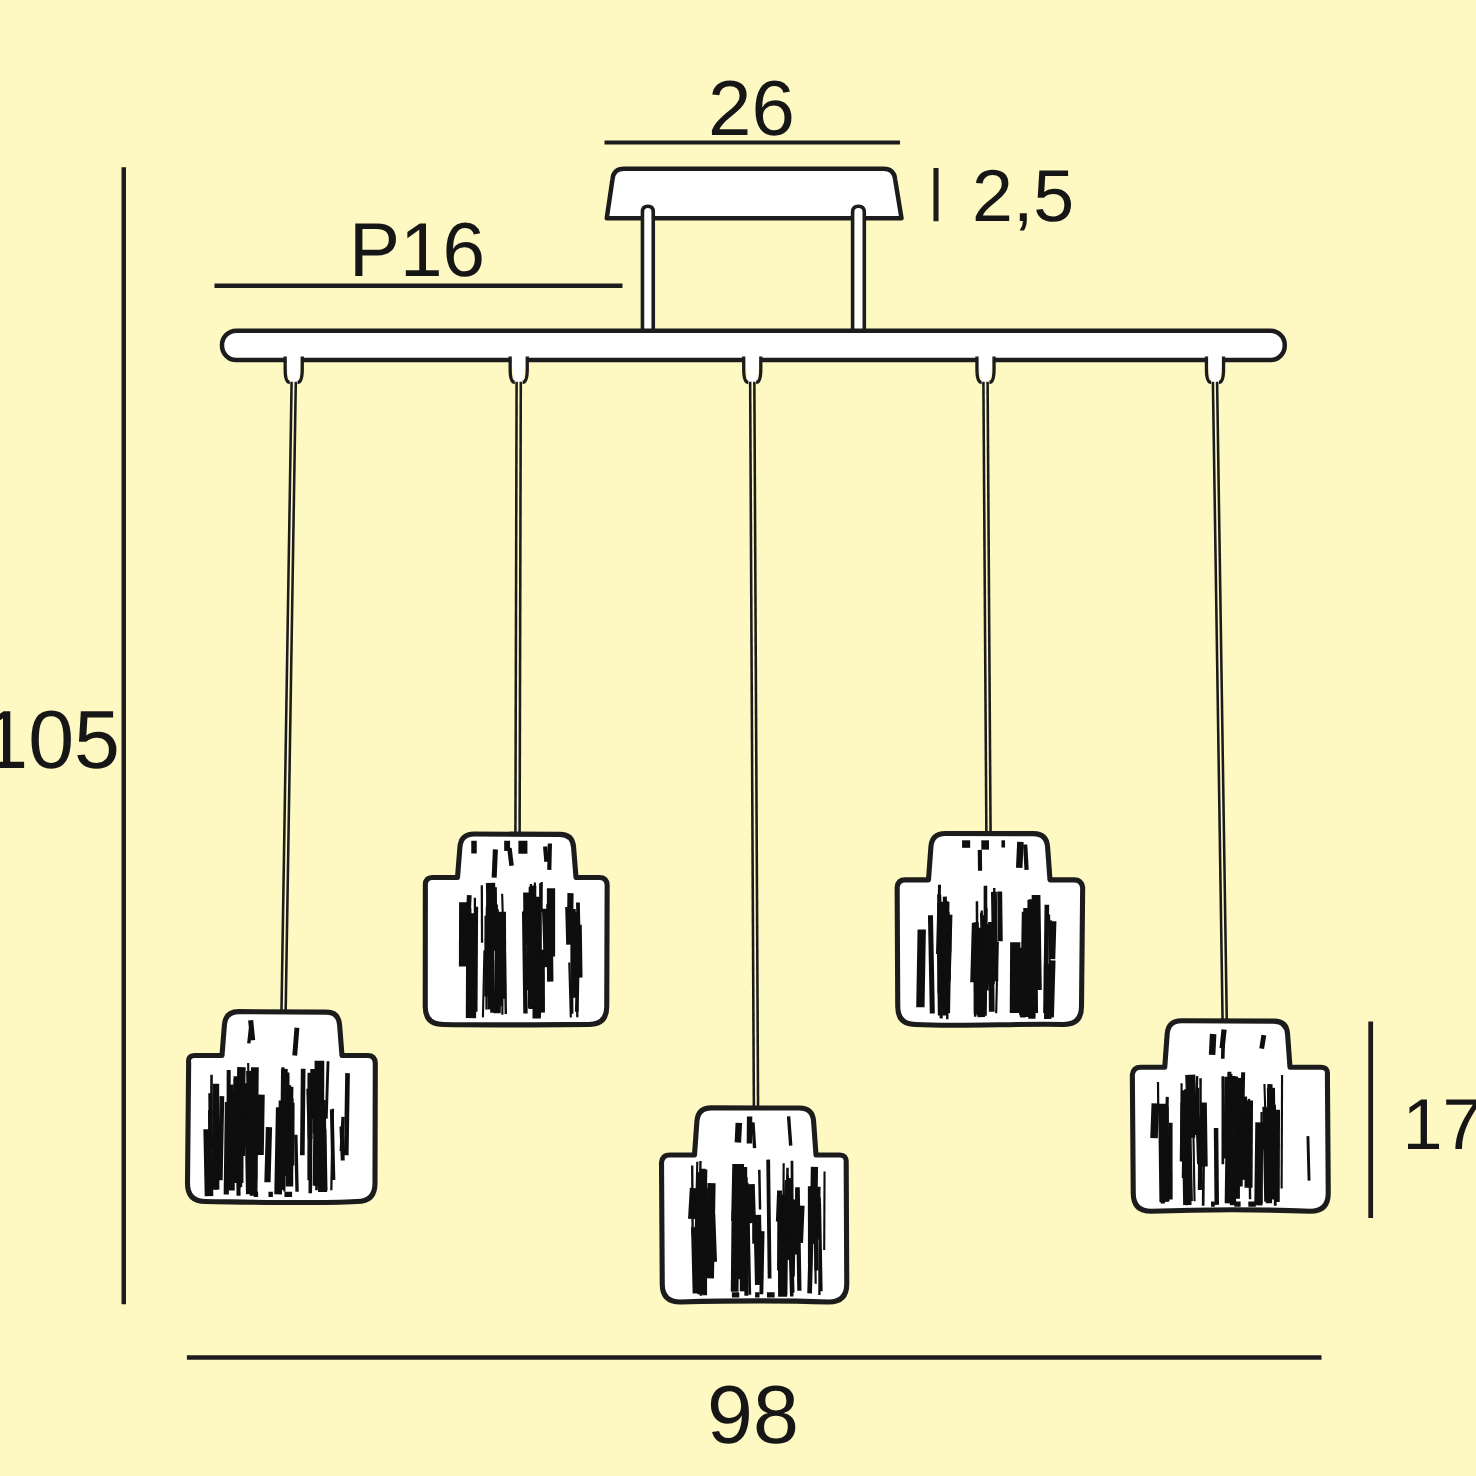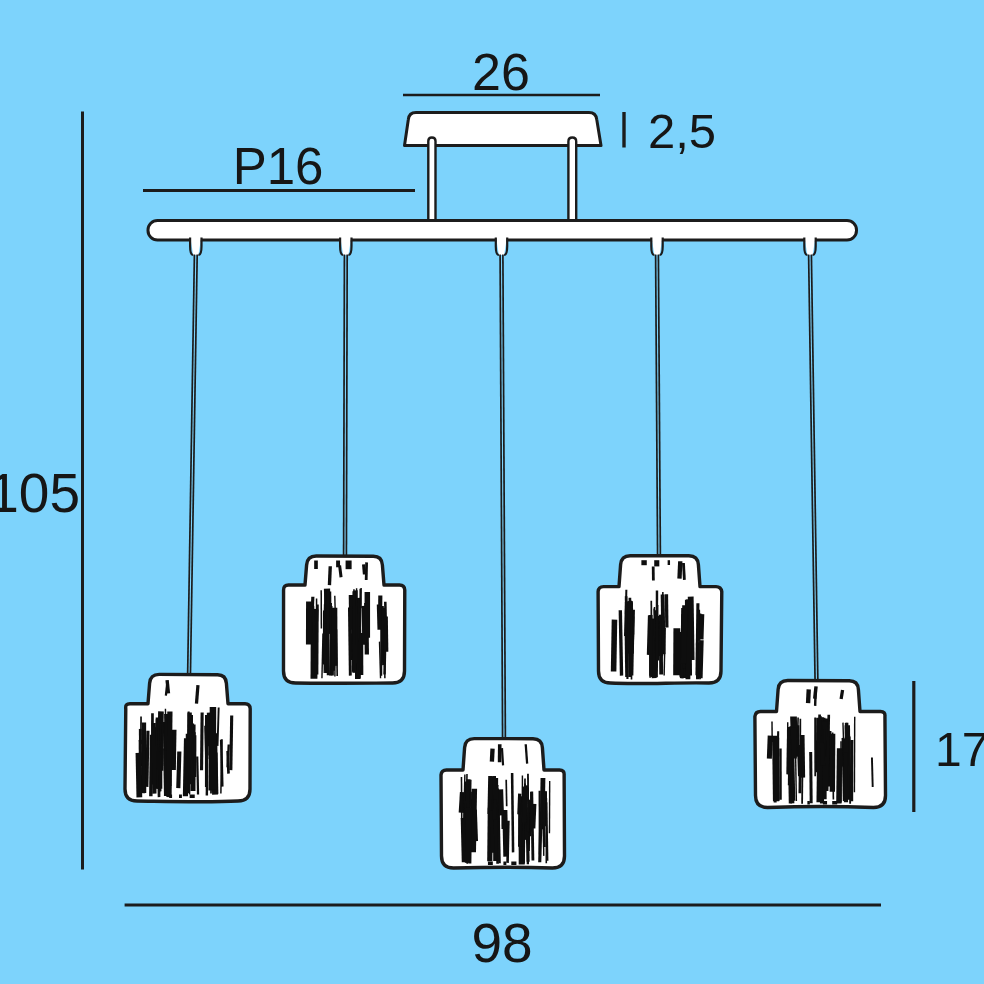--- a/index.html
+++ b/index.html
@@ -4,21 +4,21 @@
 <style>
   html, body {
     margin: 0;
     padding: 0;
     background: #ffffff;
   }
   #stage {
     position: relative;
     width: 984px;
     height: 984px;
-    background: #7dd3fc;
+    background: #fef9c3;
     overflow: hidden;
   }
   #drawing {
     position: absolute;
     left: 0;
     top: 0;
   }
   text {
     font-family: "Liberation Sans", "DejaVu Sans", sans-serif;
     font-weight: 400;

